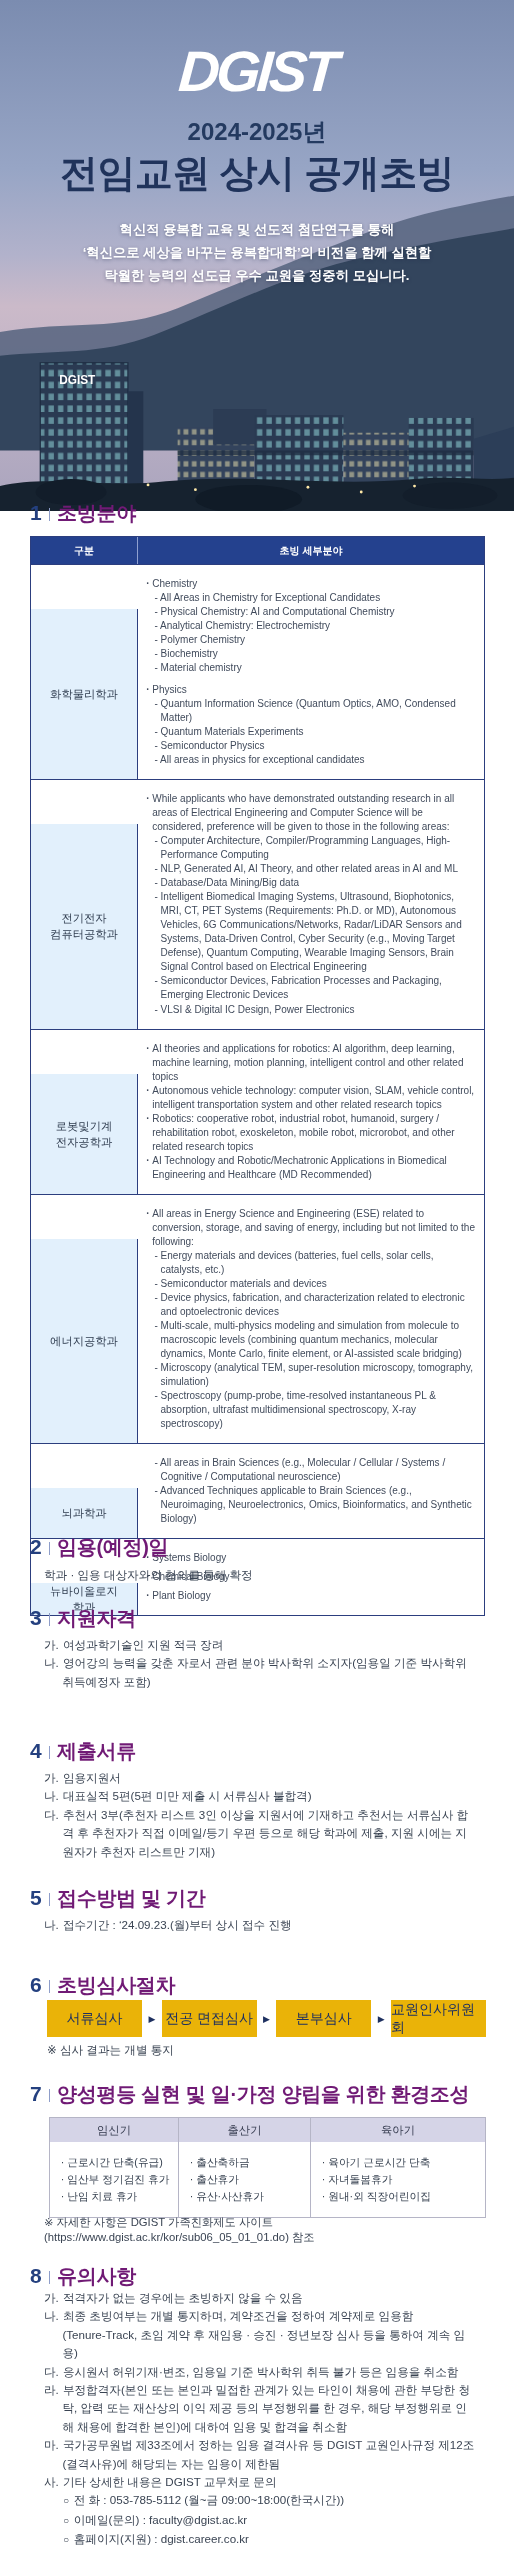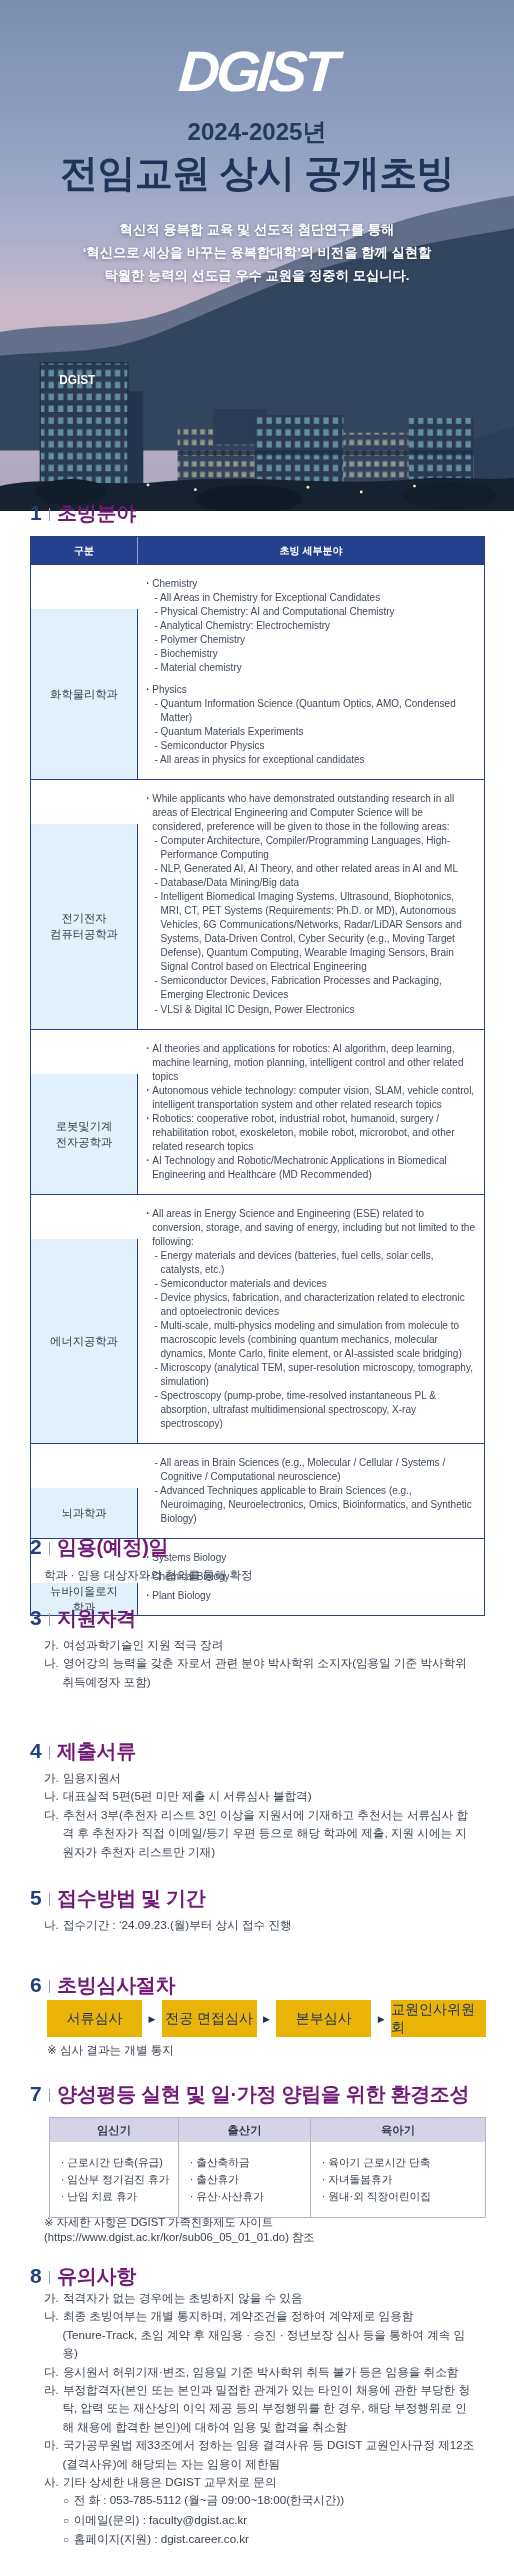--- a/index.html
+++ b/index.html
@@ -49,21 +49,21 @@
   .it.l2::before{content:"-\0020";}
   .it.gap{margin-top:7.7px;}
   
   .flow{position:absolute;left:47px;width:439px;display:flex;align-items:center;}
   .step-box{width:95px;height:37px;background:#eab308;color:#1e3060;font-size:14px;font-weight:normal;
      display:flex;align-items:center;justify-content:center;}
   .arrow{flex:1;text-align:center;color:#1e3060;font-size:9px;}
   .flow-note{position:absolute;left:47px;color:#3a4453;font-size:11.6px;}
   
   .btable{position:absolute;left:49px;width:437px;border:0.6px solid #b5b5c6;box-sizing:border-box;}
-  .bt-header{display:flex;background:#d5d4e7;height:24px;font-size:11.3px;font-weight:bold;color:#33394d;}
+  .bt-header{display:flex;background:#d5d4e7;height:24px;font-size:11.3px;font-weight:normal;color:#33394d;}
   .bt-header div{display:flex;align-items:center;justify-content:center;box-sizing:border-box;}
   .bt-body{display:flex;background:#ffffff;}
   .bt-col{box-sizing:border-box;padding:12px 6px 12px 9.5px;color:#343f4e;font-size:10.7px;line-height:17px;}
   .bc1{width:129px;border-right:0.6px solid #b5b5c6;}
   .bc2{width:132px;border-right:0.6px solid #b5b5c6;}
   .bc3{flex:1;}
   .bt-col .bi{padding-left:6.5px;text-indent:-5.3px;}
   .bt-col .bi::before{content:"\00B7\0020";}
   .note-line{position:absolute;left:44px;color:#3a4453;font-size:11.3px;}
 </style>

